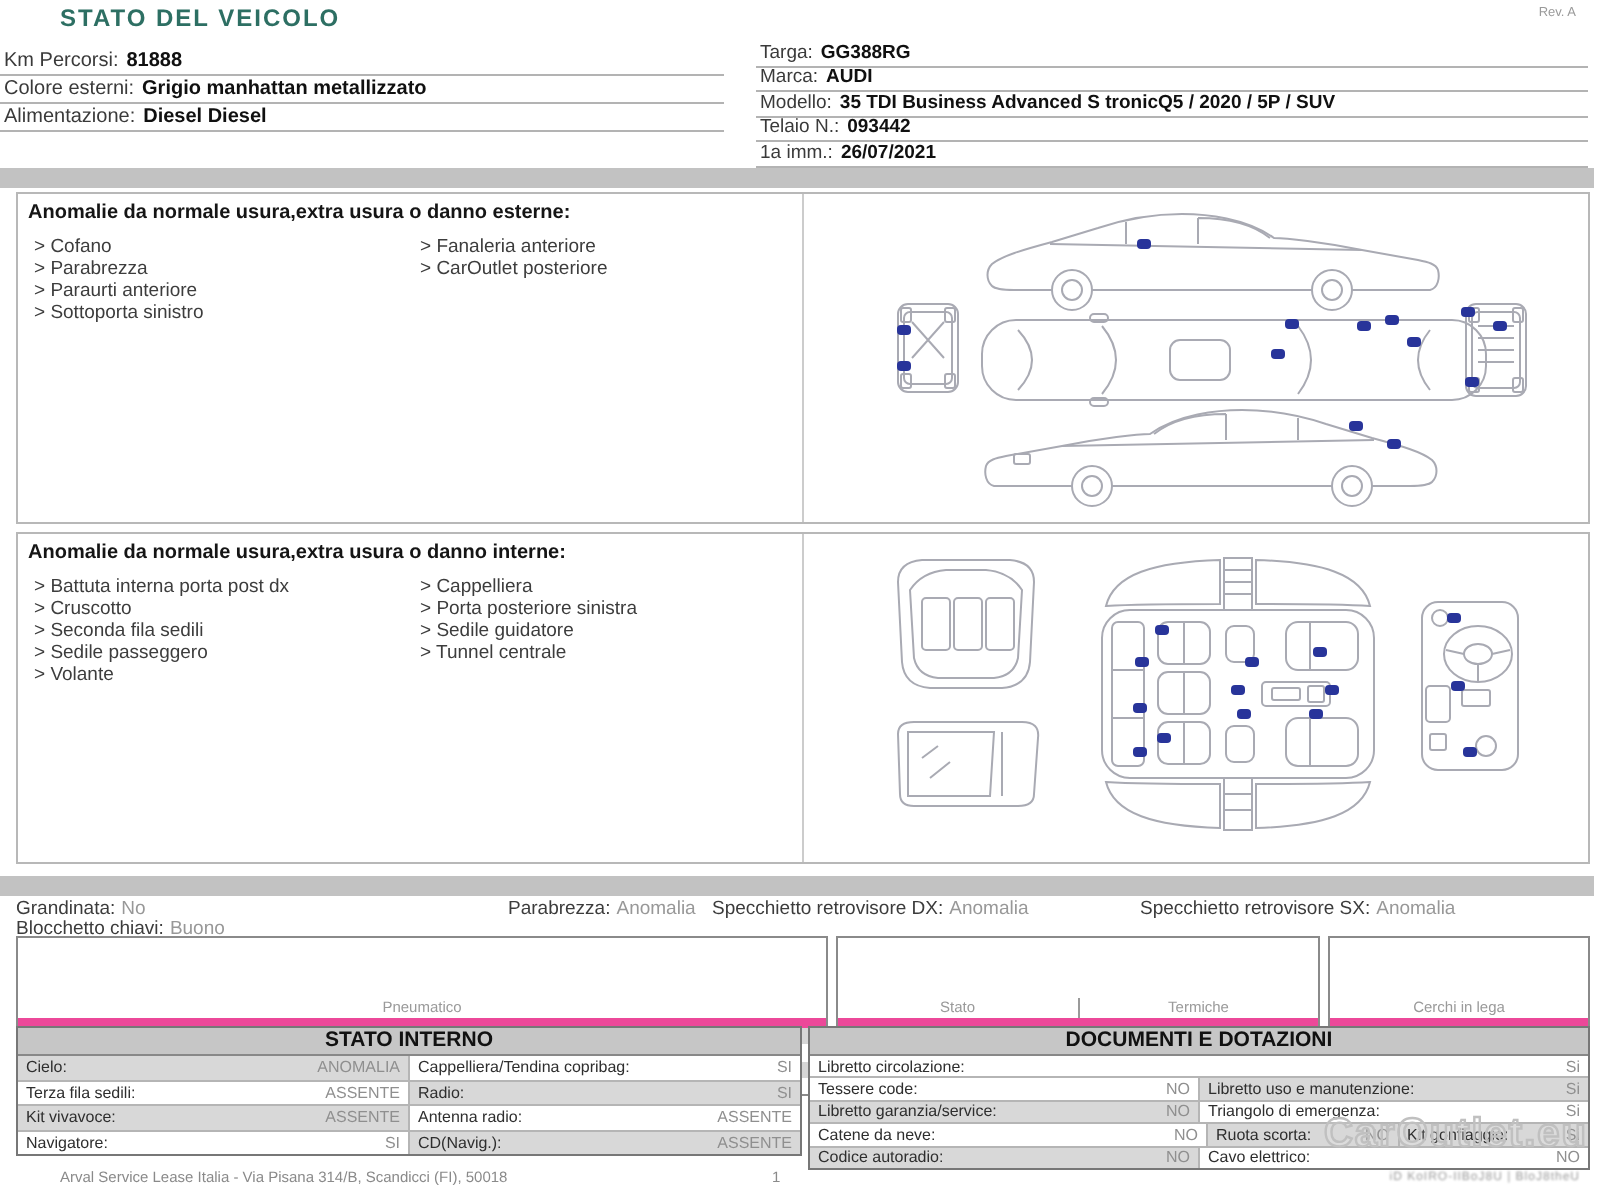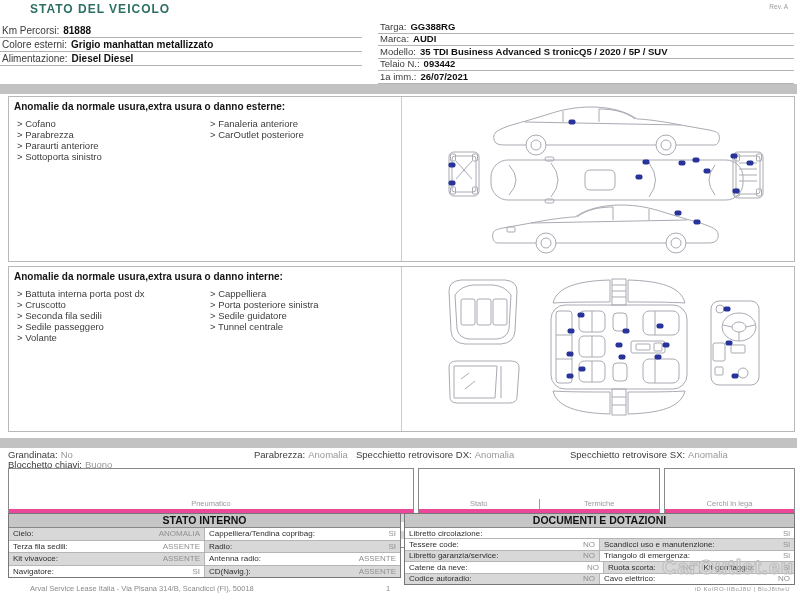--- a/index.html
+++ b/index.html
@@ -418,21 +418,21 @@
           <span class="pl">Libretto circolazione:</span>
           <span class="pv">Si</span>
         </div>
     </div>
     <div class="brow">
       <div class="pair">
           <span class="pl">Tessere code:</span>
           <span class="pv">NO</span>
         </div>
       <div class="pair g">
-          <span class="pl">Scandicci uso e manutenzione:</span>
+          <span class="pl">Libretto uso e manutenzione:</span>
           <span class="pv">Si</span>
         </div>
     </div>
     <div class="brow">
       <div class="pair g">
           <span class="pl">Libretto garanzia/service:</span>
           <span class="pv">NO</span>
         </div>
       <div class="pair">
           <span class="pl">Triangolo di emergenza:</span>

